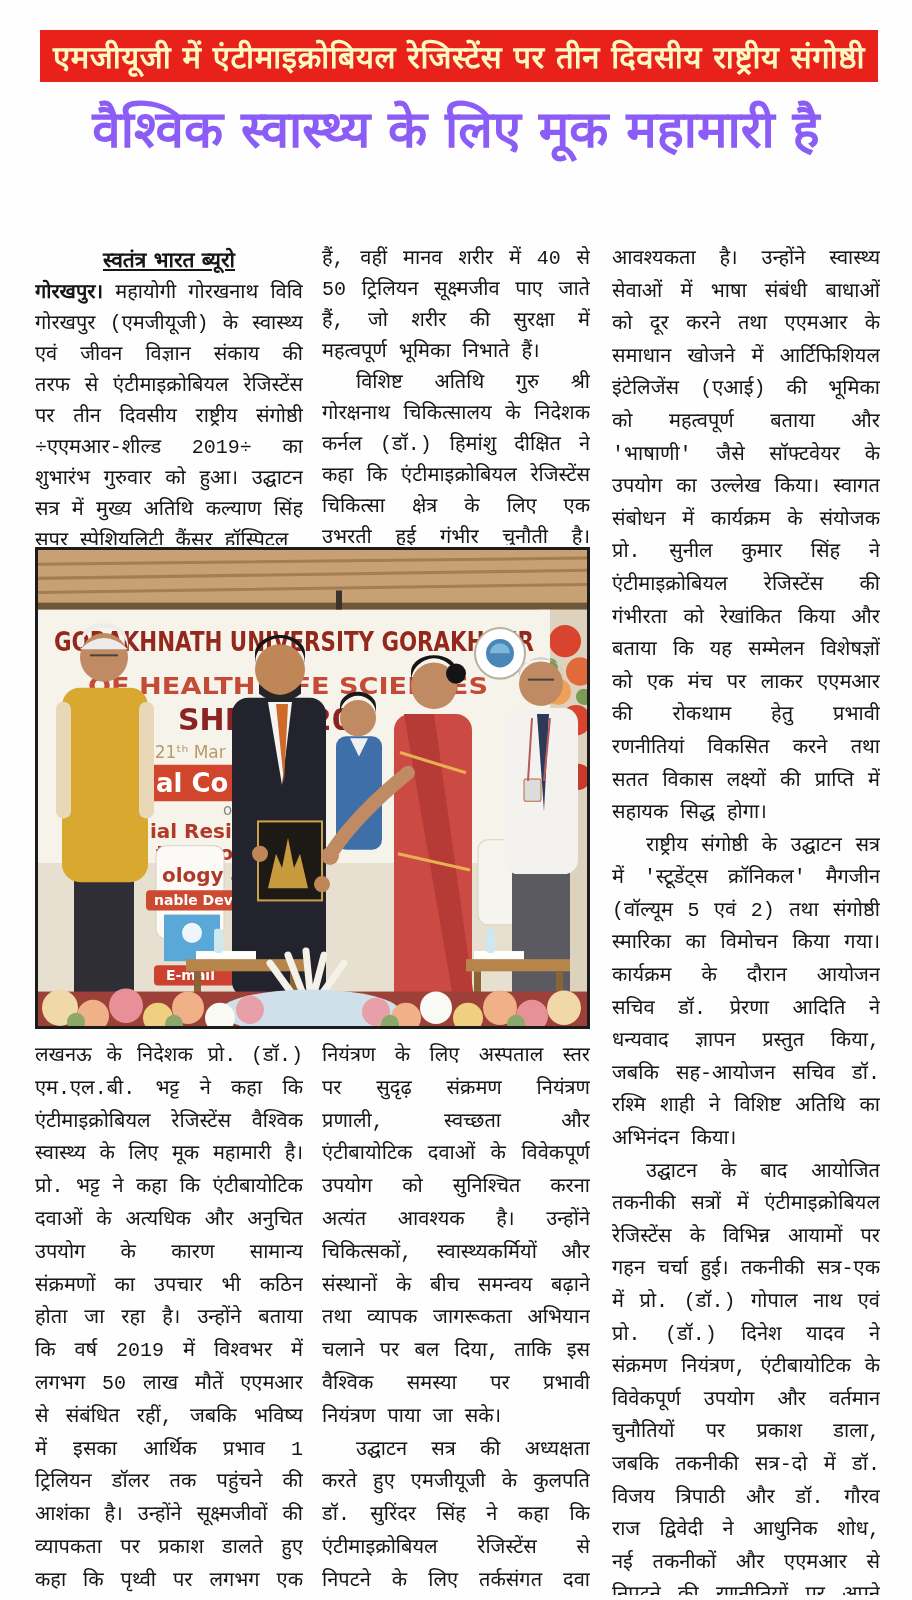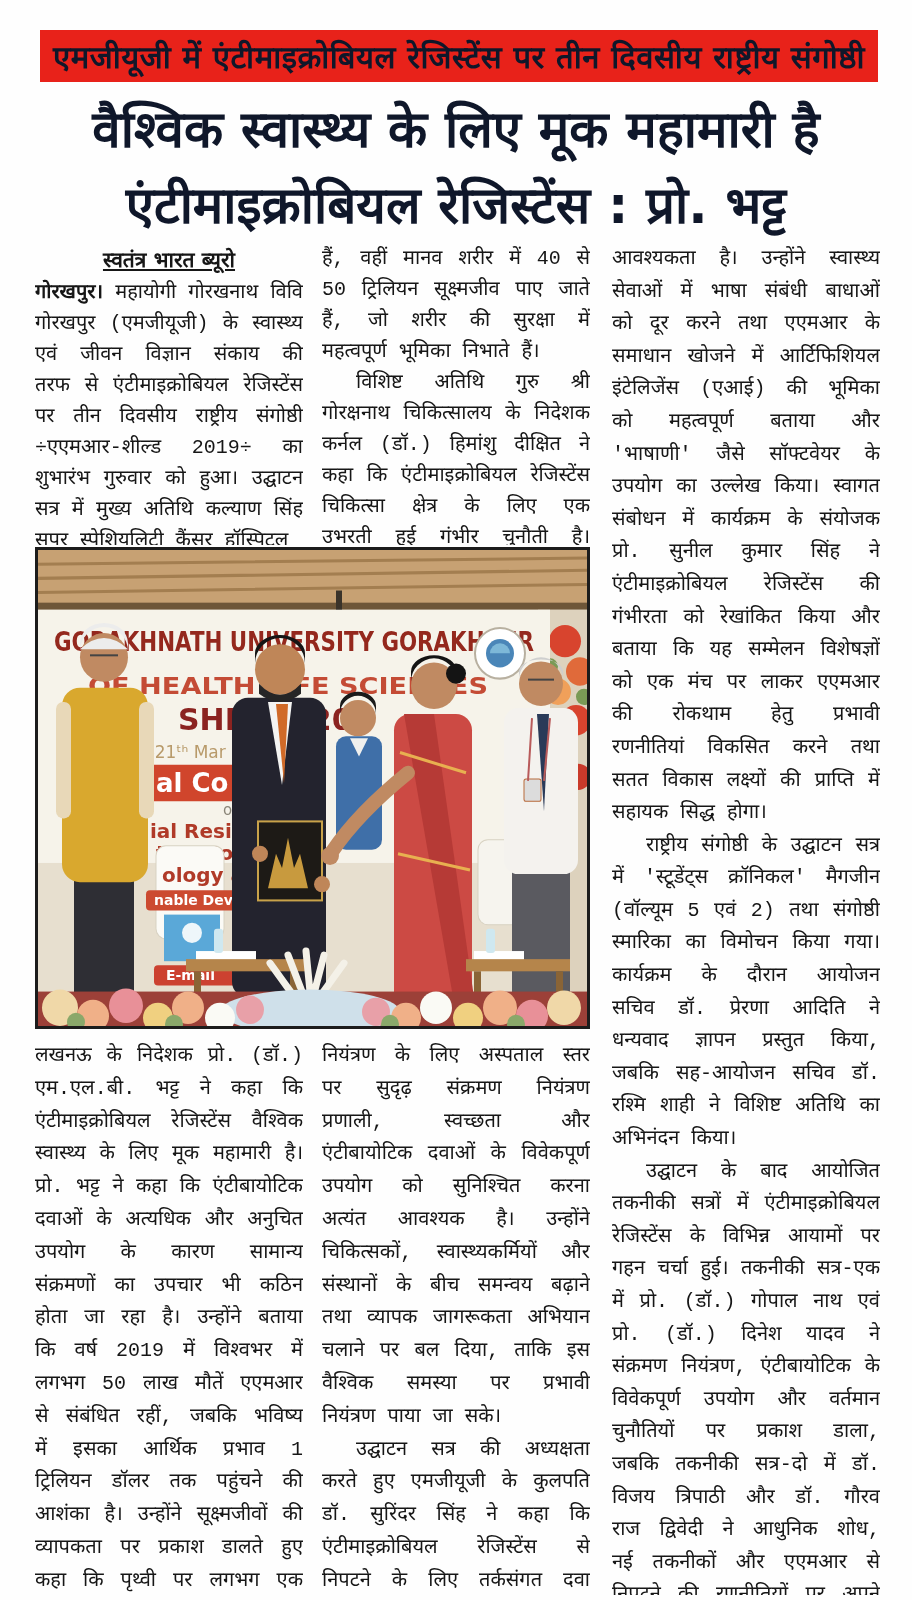--- a/index.html
+++ b/index.html
@@ -4,22 +4,22 @@
 <style>
   html,body{margin:0;padding:0;background:#ffffff;}
   #paper{
     position:relative;width:912px;height:1600px;background:#fefefe;
     font-family:"DejaVu Sans","Liberation Sans",sans-serif;color:#161616;overflow:hidden;
   }
   .kicker{
     position:absolute;left:40px;top:30px;width:838px;height:52px;background:#e8221a;
     display:flex;align-items:center;justify-content:center;
   }
-  .kicker span{color:#0f172a;font-size:31px;font-weight:bold;letter-spacing:0.5px;}
-  .headline{position:absolute;left:0;top:92px;width:912px;text-align:center;color:#0f172a;}
+  .kicker span{color:#fef9c3;font-size:31px;font-weight:bold;letter-spacing:0.5px;}
+  .headline{position:absolute;left:0;top:92px;width:912px;text-align:center;color:#8b5cf6;}
   .headline .hl{font-size:51px;font-weight:bold;line-height:76px;white-space:nowrap;}
   .col{position:absolute;font-size:20px;line-height:31px;text-align:justify;overflow:hidden;}
   .col p{margin:0;font-family:Liberation Mono, monospace;}
   .col p.ind{text-indent:34px;}
   .byline{font-weight:bold;text-align:center;font-size:21px;line-height:34px;text-decoration:underline;}
   .dateline{font-weight:bold;}
   #col1-top{left:35px;top:243px;width:268px;height:302px;}
   #col2-top{left:322px;top:243px;width:268px;height:302px;}
   #col3{left:612px;top:243px;width:268px;height:1352px;line-height:32.6px;}
   #col1-bottom{left:35px;top:1040px;width:268px;height:558px;line-height:32.8px;}
@@ -35,21 +35,20 @@
 <body>
 
 <div id="paper">
 
   <div class="kicker">
     <span>एमजीयूजी में एंटीमाइक्रोबियल रेजिस्टेंस पर तीन दिवसीय राष्ट्रीय संगोष्ठी</span>
   </div>
 
   <div class="headline">
     <div class="hl">वैश्विक स्वास्थ्य के लिए मूक महामारी है</div>
-    <div class="hl">एंटीमाइक्रोबियल रेजिस्टेंस : प्रो. भट्ट</div>
   </div>
 
   <div class="col" id="col1-top">
     <div class="byline">स्वतंत्र भारत ब्यूरो</div>
     <p><span class="dateline">गोरखपुर।</span><span> महायोगी गोरखनाथ विवि गोरखपुर (एमजीयूजी) के स्वास्थ्य एवं जीवन विज्ञान संकाय की तरफ से एंटीमाइक्रोबियल रेजिस्टेंस पर तीन दिवसीय राष्ट्रीय संगोष्ठी ÷एएमआर-शील्ड 2019÷ का शुभारंभ गुरुवार को हुआ। उद्घाटन सत्र में मुख्य अतिथि कल्याण सिंह सुपर स्पेशियलिटी कैंसर हॉस्पिटल</span></p>
   </div>
 
   <div class="col" id="col2-top">
     <p>हैं, वहीं मानव शरीर में 40 से 50 ट्रिलियन सूक्ष्मजीव पाए जाते हैं, जो शरीर की सुरक्षा में महत्वपूर्ण भूमिका निभाते हैं।</p>
     <p class="ind">विशिष्ट अतिथि गुरु श्री गोरक्षनाथ चिकित्सालय के निदेशक कर्नल (डॉ.) हिमांशु दीक्षित ने कहा कि एंटीमाइक्रोबियल रेजिस्टेंस चिकित्सा क्षेत्र के लिए एक उभरती हुई गंभीर चुनौती है। इसके प्रभावी</p>

